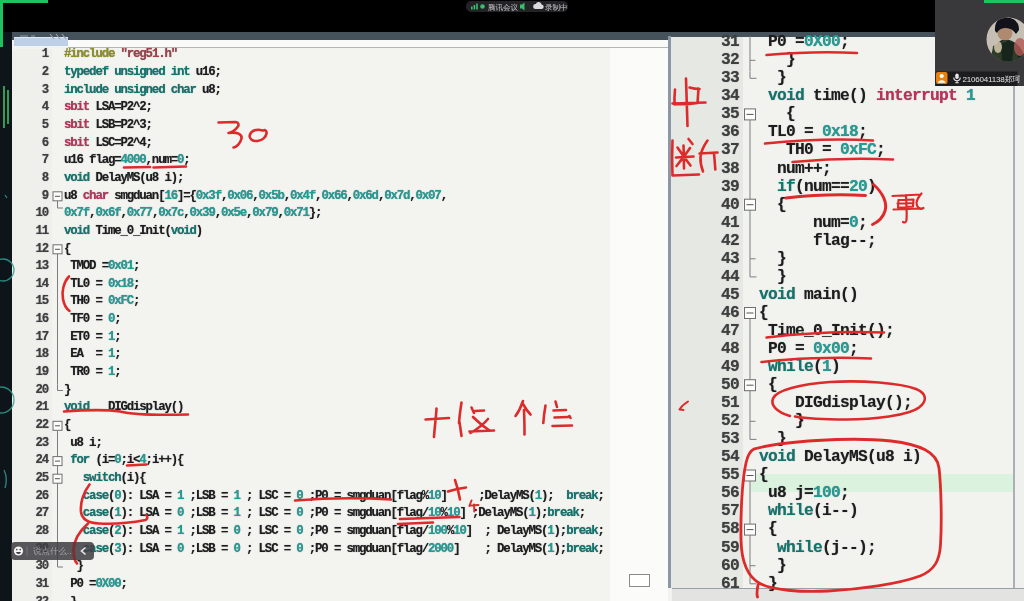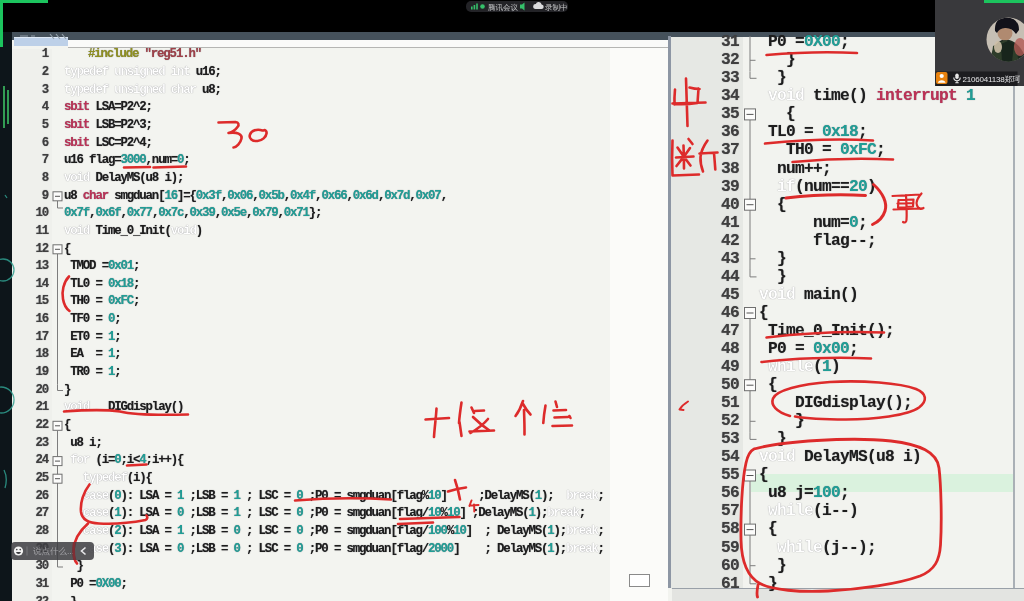--- a/index.html
+++ b/index.html
@@ -21,25 +21,25 @@
 #rp-redge{left:1015px;top:36px;width:9px;height:552px;background:#f0f1ee;}
 #lp-box{left:629px;top:574px;width:21px;height:13px;background:#fff;border:1px solid #8a8a8a;box-sizing:border-box;}
 
 pre{margin:0;font-family:"Liberation Mono",monospace;font-weight:bold;}
 #lnum,#lcode{font-size:12.4px;letter-spacing:-1.16px;line-height:17.65px;}
 #rnum,#rcode{font-size:16.2px;letter-spacing:-0.72px;line-height:18.05px;}
 #lnum{left:16px;top:46.3px;width:32px;text-align:right;color:#3f3f3f;}
 #lcode{left:64px;top:46.3px;color:#1d1d1d;}
 #rnum{left:697px;top:33.2px;width:42px;text-align:right;color:#3f3f3f;}
 #rcode{left:750px;top:33.2px;color:#1d1d1d;}
-.k{color:#ffffff;}  
+.k{color:#0f766e;}  
 .c{color:#bd3156;}  
 .n{color:#1f9e96;}  
 .s{color:#a04048;}  
-.p{color:#8f9020;margin-left:24px;}  
+.p{color:#8f9020;}  
 #lcode,#lnum{text-shadow:0 0 0.9px rgba(40,40,50,0.65);filter:blur(0.25px);}
 #rcode,#rnum{text-shadow:0 0 0.9px rgba(40,40,50,0.6);filter:blur(0.25px);}
 
 #topbar{left:0;top:0;width:1024px;height:31.5px;background:#000;}
 #pill{left:466px;top:1px;width:102px;height:10.5px;background:#232327;border-radius:5px;}
 
 #tip{left:11px;top:542px;width:82.5px;height:18px;background:rgba(62,62,66,0.86);border-radius:4px;}
 
 #cam{left:935px;top:0;width:89px;height:86px;background:#39393c;}
 #greenTR{left:984px;top:0;width:40px;height:2.5px;background:#1cc45e;}
@@ -93,43 +93,43 @@
 25
 26
 27
 28
 29
 30
 31
 32</pre>
 <pre class="abs" id="lcode"><span class="p">#include</span> <span class="s">"reg51.h"</span>
 <span class="k">typedef unsigned int</span> u16;
-<span class="k">typedef unsigned char</span> u8;
+<span class="k">include unsigned char</span> u8;
 <span class="c">sbit</span> LSA=P2^2;
 <span class="c">sbit</span> LSB=P2^3;
 <span class="c">sbit</span> LSC=P2^4;
-u16 flag=<span class="n">3000</span>,num=<span class="n">0</span>;
+u16 flag=<span class="n">4000</span>,num=<span class="n">0</span>;
 <span class="k">void</span> DelayMS(u8 i);
 u8 <span class="c">char</span> smgduan[<span class="n">16</span>]={<span class="n">0x3f</span>,<span class="n">0x06</span>,<span class="n">0x5b</span>,<span class="n">0x4f</span>,<span class="n">0x66</span>,<span class="n">0x6d</span>,<span class="n">0x7d</span>,<span class="n">0x07</span>,
 <span class="n">0x7f</span>,<span class="n">0x6f</span>,<span class="n">0x77</span>,<span class="n">0x7c</span>,<span class="n">0x39</span>,<span class="n">0x5e</span>,<span class="n">0x79</span>,<span class="n">0x71</span>};
 <span class="k">void</span> Time_0_Init(<span class="k">void</span>)
 {
  TMOD =<span class="n">0x01</span>;
  TL0 = <span class="n">0x18</span>;
  TH0 = <span class="n">0xFC</span>;
  TF0 = <span class="n">0</span>;
  ET0 = <span class="n">1</span>;
  EA  = <span class="n">1</span>;
  TR0 = <span class="n">1</span>;
 }
 <span class="k">void</span>   DIGdisplay()
 {
  u8 i;
  <span class="k">for</span> (i=<span class="n">0</span>;i&lt;<span class="n">4</span>;i++){
-   <span class="k">typedef</span>(i){
+   <span class="k">switch</span>(i){
    <span class="k">case</span>(<span class="n">0</span>): LSA = <span class="n">1</span> ;LSB = <span class="n">1</span> ; LSC = <span class="n">0</span> ;P0 = smgduan[flag%<span class="n">10</span>]     ;DelayMS(<span class="n">1</span>);  <span class="k">break</span>;
    <span class="k">case</span>(<span class="n">1</span>): LSA = <span class="n">0</span> ;LSB = <span class="n">1</span> ; LSC = <span class="n">0</span> ;P0 = smgduan[flag/<span class="n">10</span>%<span class="n">10</span>] ;DelayMS(<span class="n">1</span>);<span class="k">break</span>;
    <span class="k">case</span>(<span class="n">2</span>): LSA = <span class="n">1</span> ;LSB = <span class="n">0</span> ; LSC = <span class="n">0</span> ;P0 = smgduan[flag/<span class="n">100</span>%<span class="n">10</span>]  ; DelayMS(<span class="n">1</span>);<span class="k">break</span>;
    <span class="k">case</span>(<span class="n">3</span>): LSA = <span class="n">0</span> ;LSB = <span class="n">0</span> ; LSC = <span class="n">0</span> ;P0 = smgduan[flag/<span class="n">2000</span>]    ; DelayMS(<span class="n">1</span>);<span class="k">break</span>;
   }
  P0 =<span class="n">0X00</span>;
  }</pre>
 <pre class="abs" id="rnum">31
 32
 33

